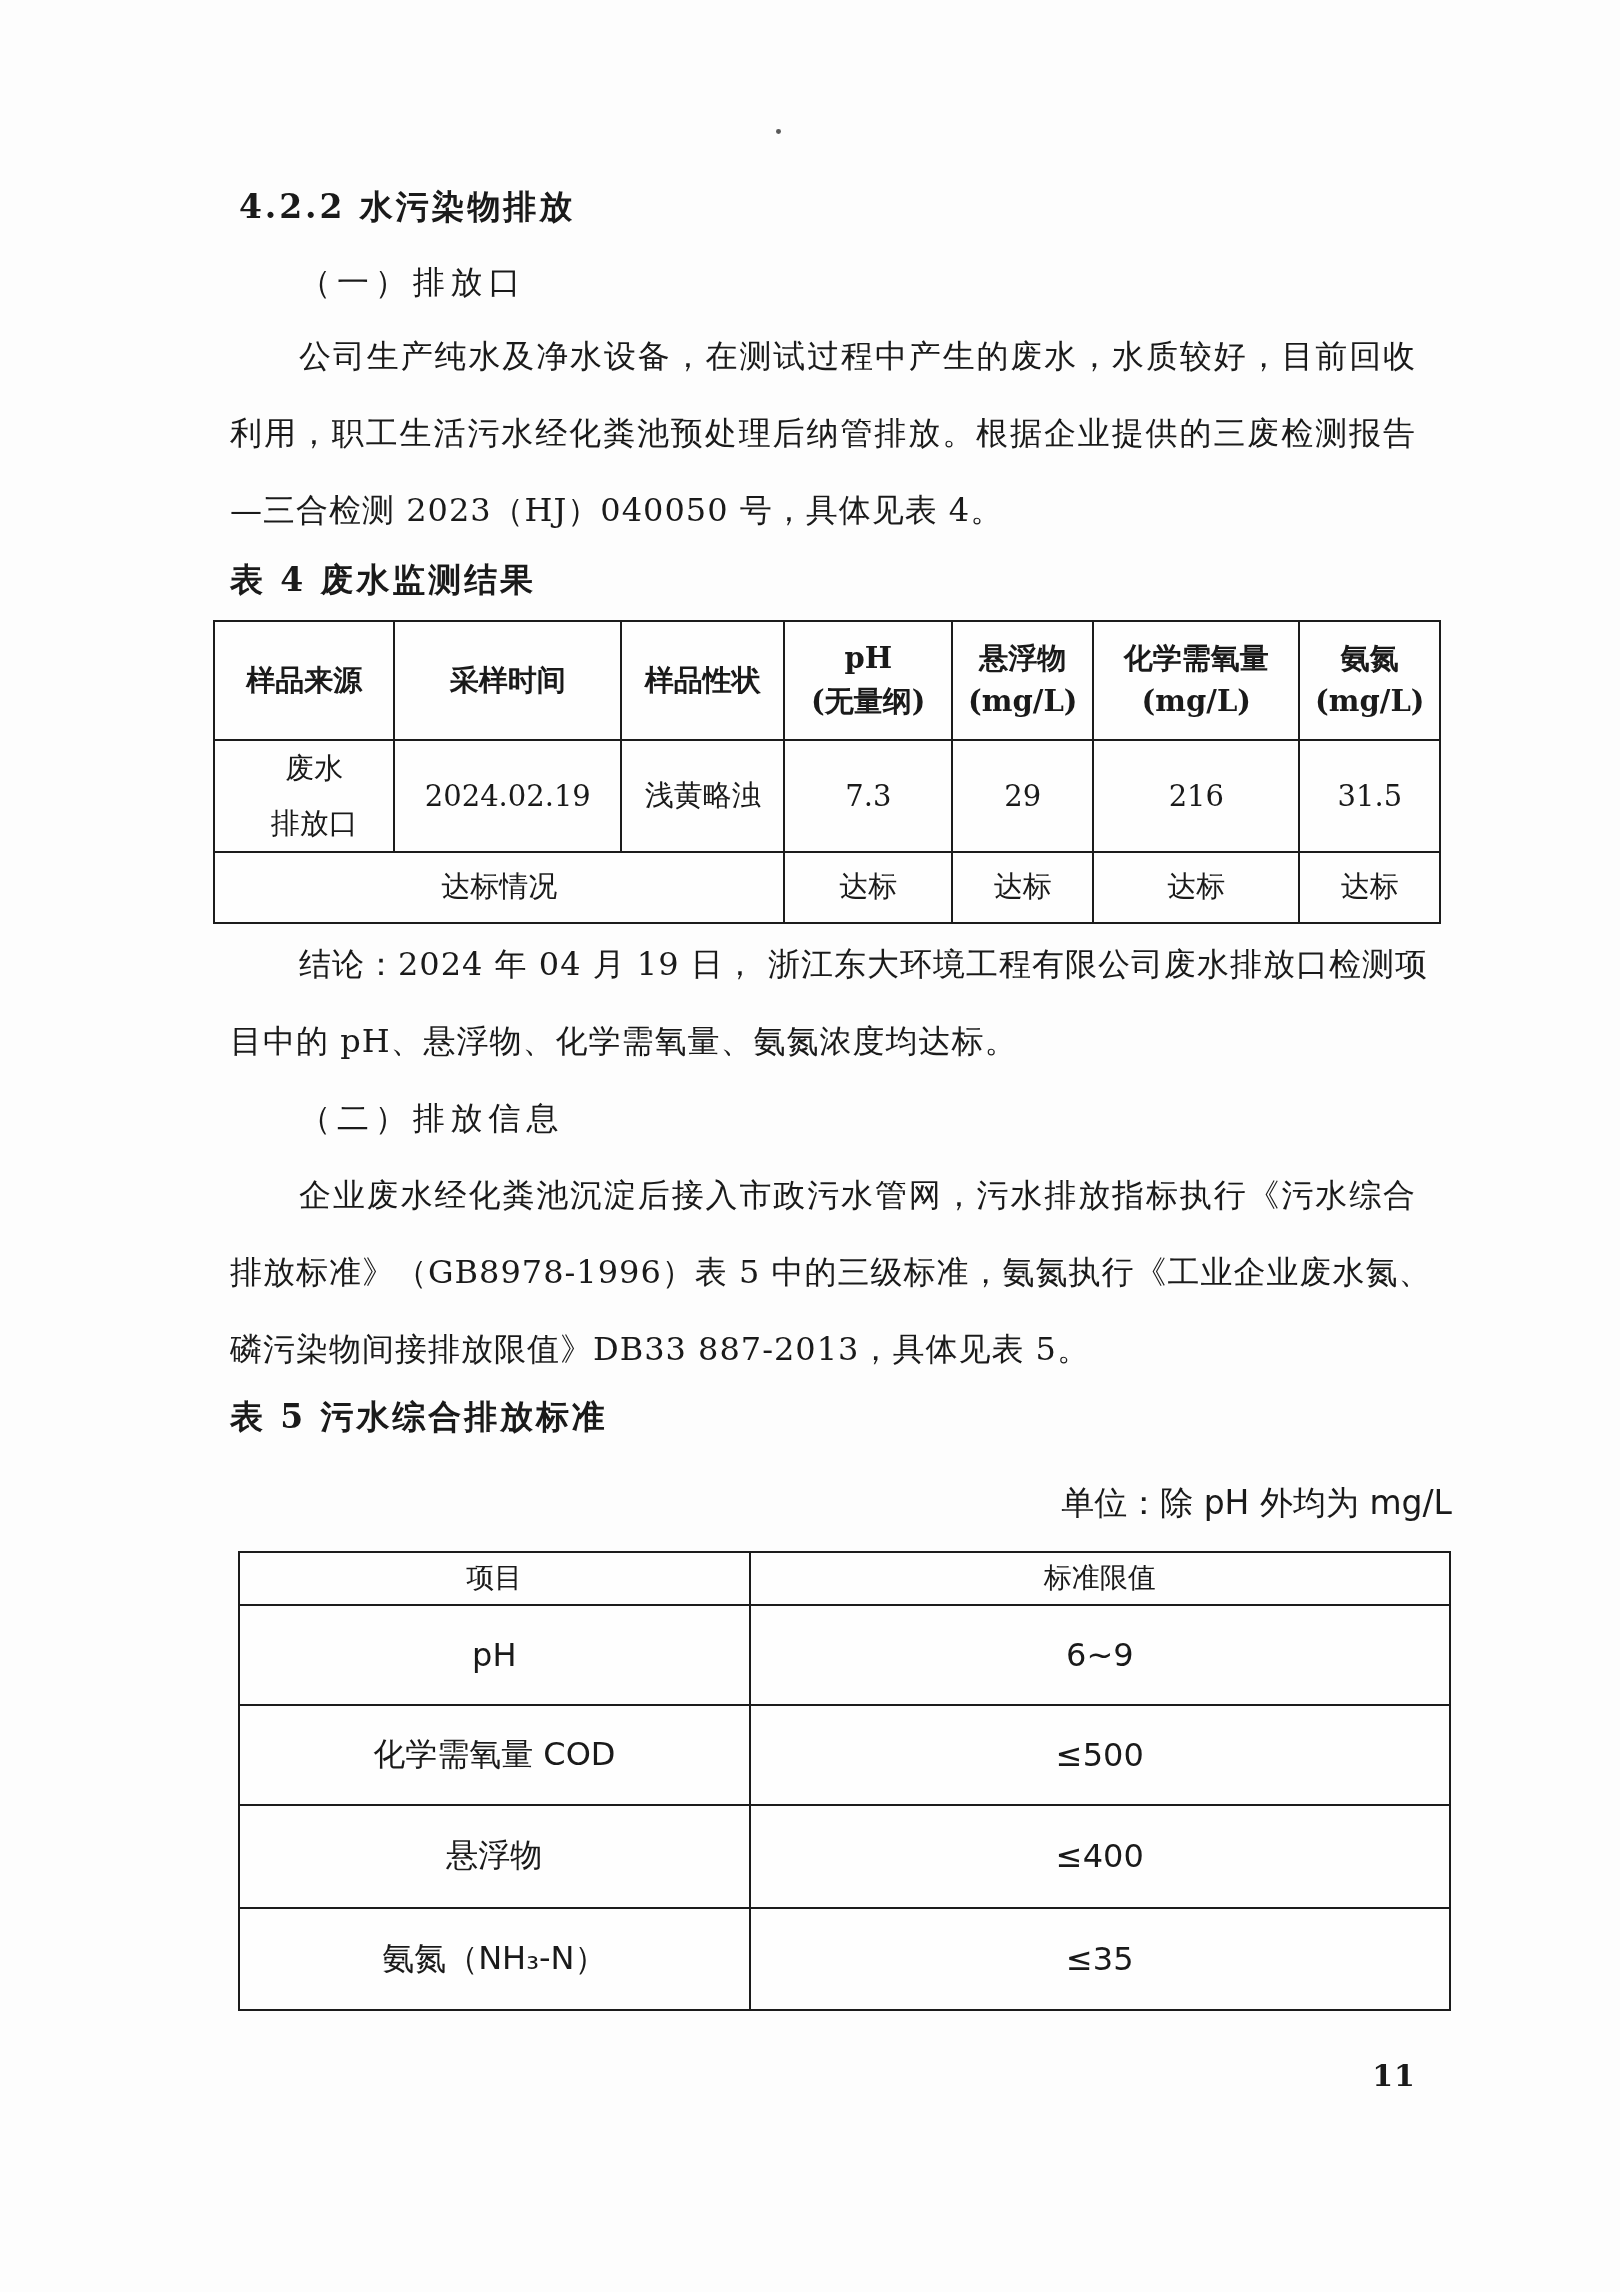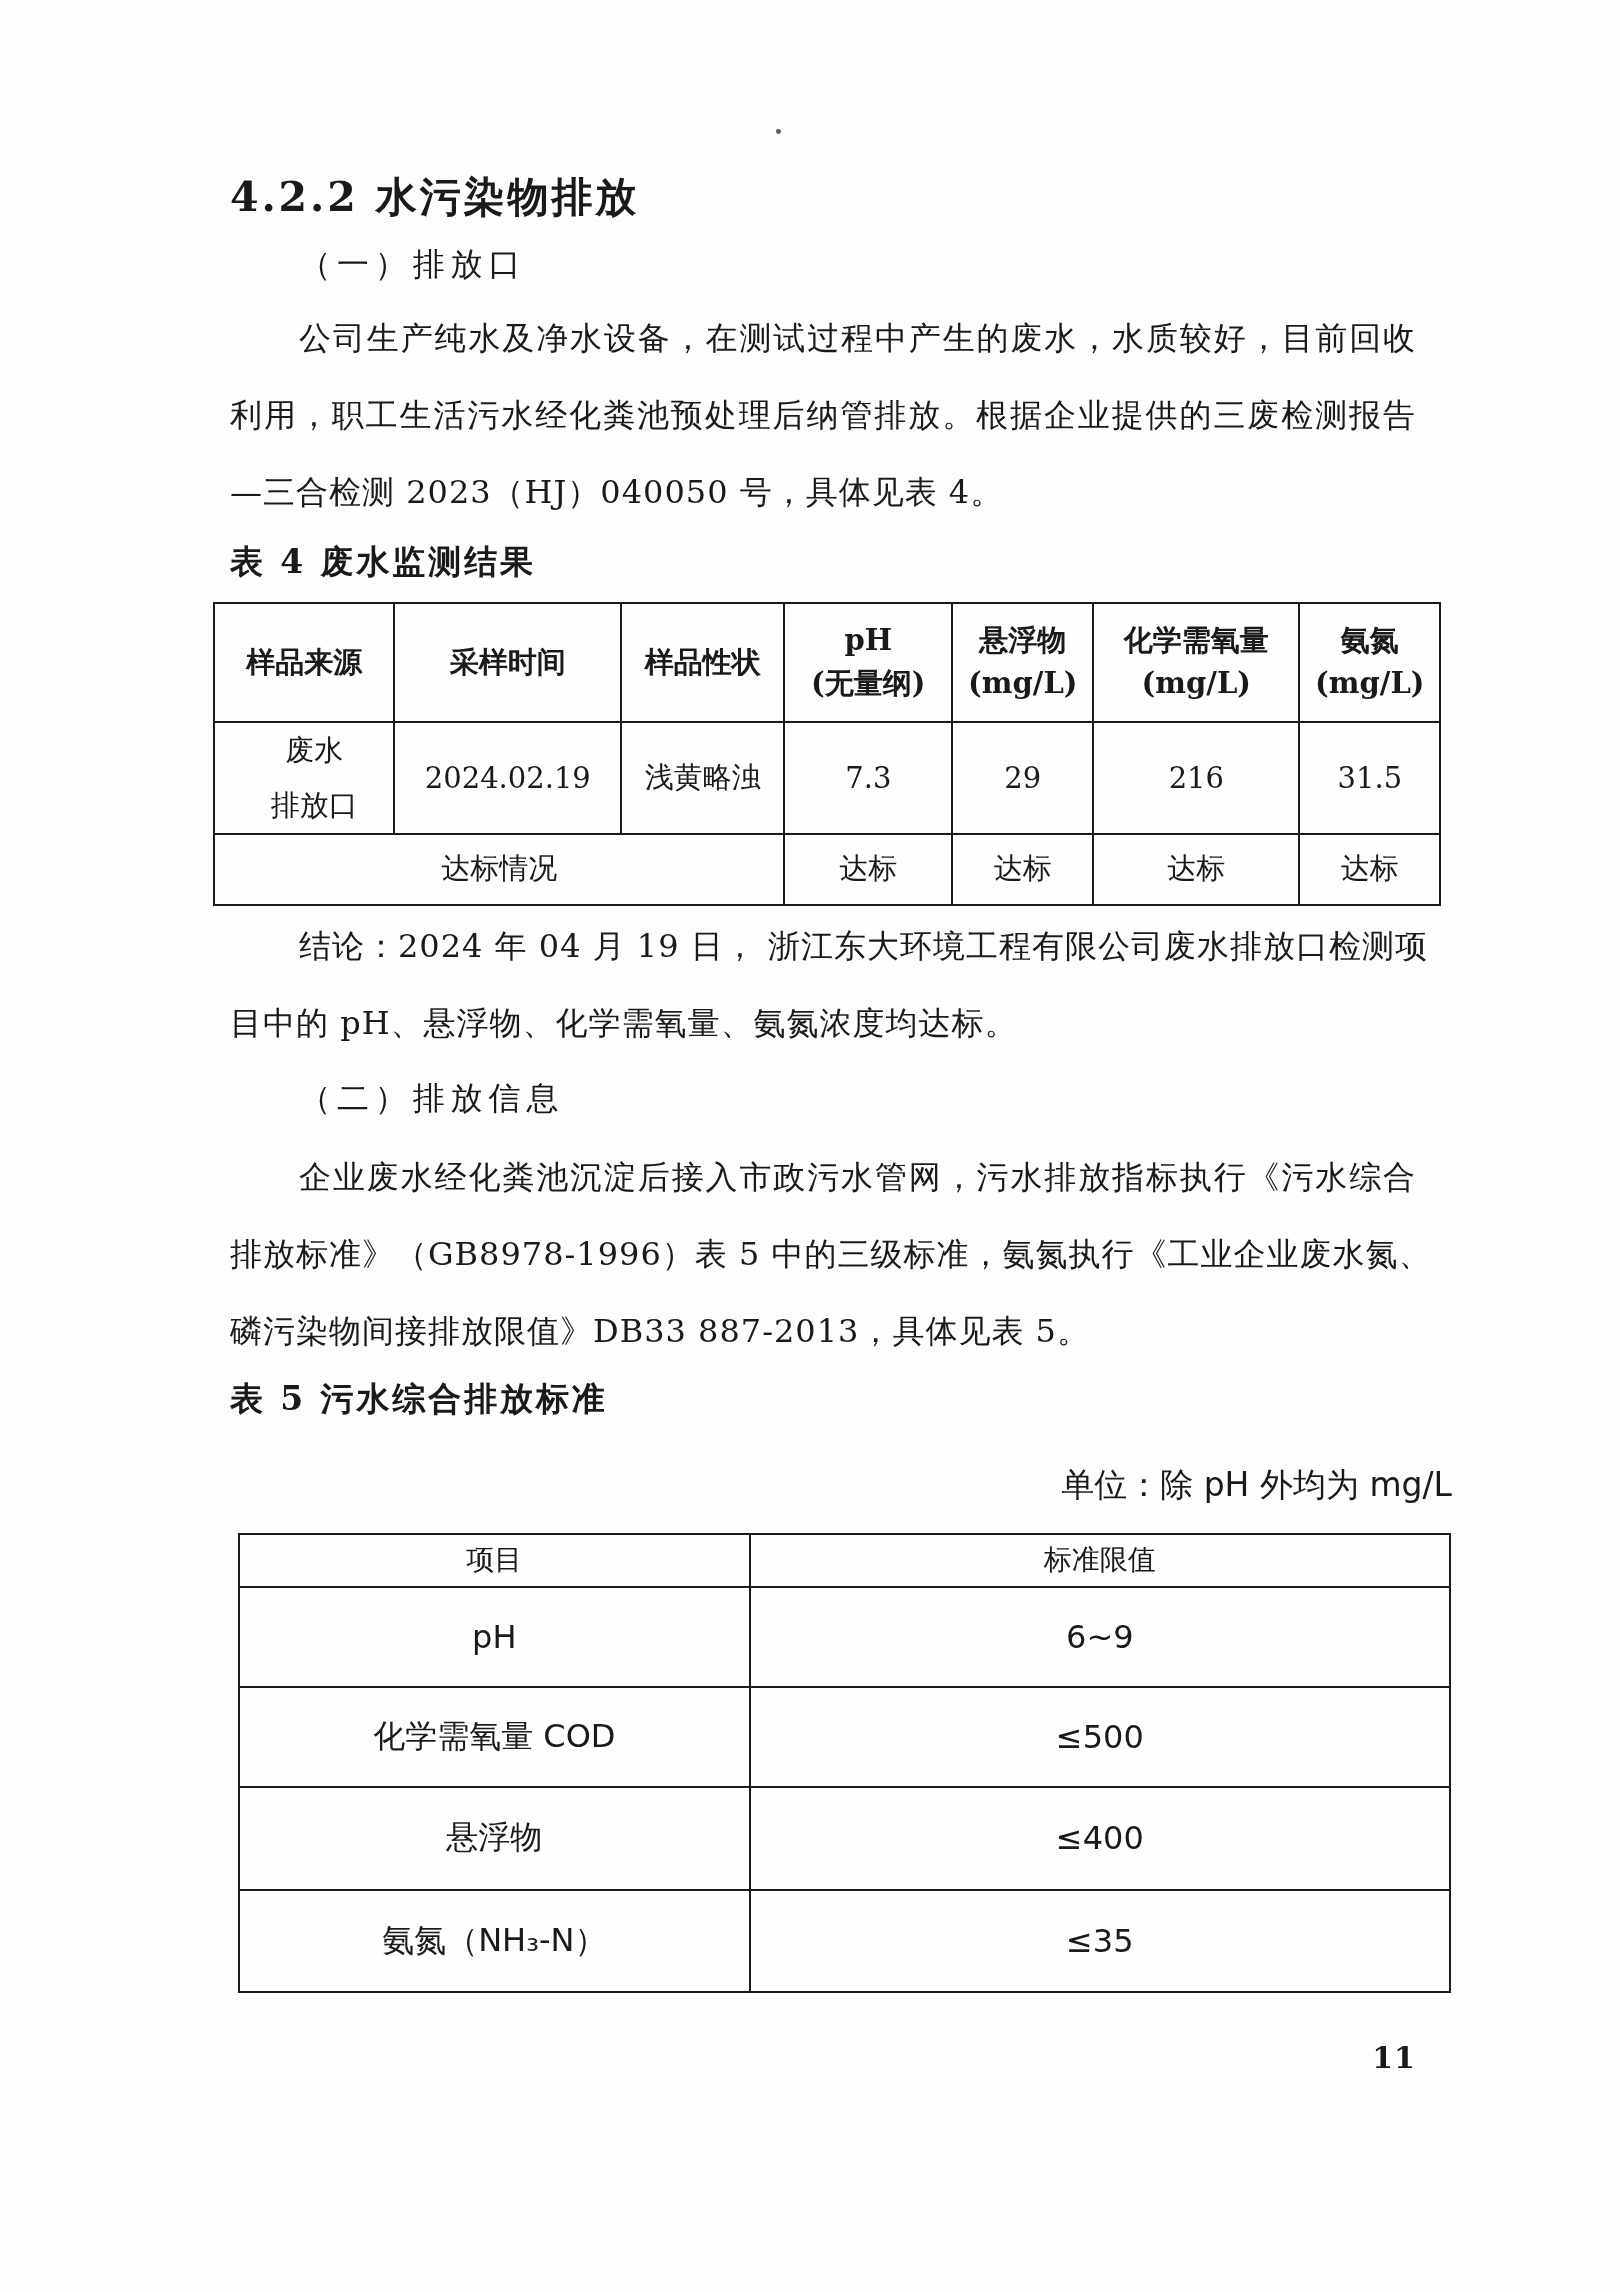--- a/index.html
+++ b/index.html
@@ -25,33 +25,33 @@
     height: 4.9px;
     border-radius: 50%;
     background: #5a5a5a;
   }
   .content {
     box-sizing: border-box;
     width: 100%;
     padding: 167px 204px 0 230px;
   }
   .heading {
-    margin: 0;
-    font-size: 41px;
+    margin: 9px;
+    font-size: 33px;
     font-weight: bold;
     line-height: 61px;
     letter-spacing: 2.9px;
   }
   .subheading {
     padding-left: 69px;
     font-size: 32px;
     line-height: 72px;
     letter-spacing: 5.9px;
   }
-  .subheading.tall { line-height: 77px; font-family: Liberation Mono, monospace; }
+  .subheading.tall { line-height: 77px; }
   .para { margin: 0; }
   .pline {
     font-size: 32px;
     line-height: 77px;
     letter-spacing: 1px;
     text-align: justify;
     text-align-last: justify;
     white-space: nowrap;
   }
   .pline.indent { padding-left: 69px; }

